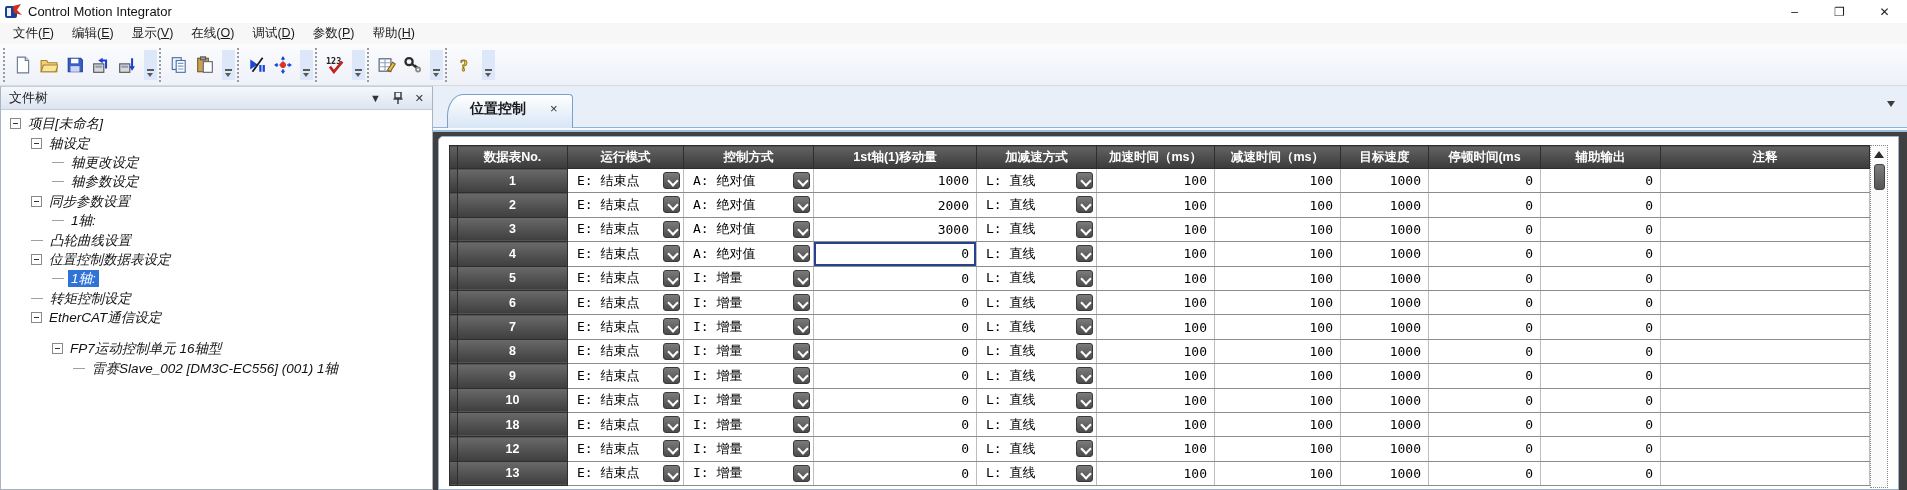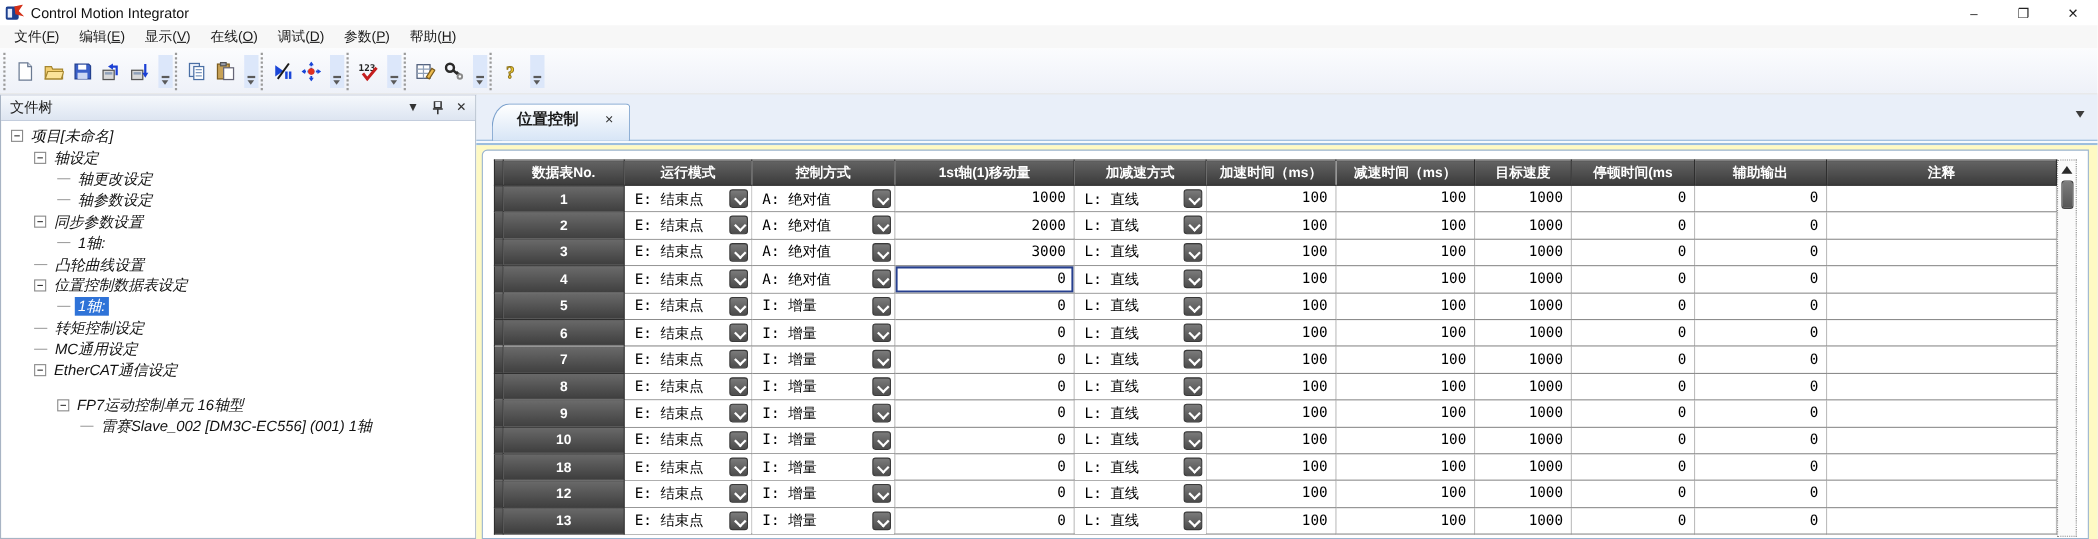--- a/index.html
+++ b/index.html
@@ -58,21 +58,21 @@
   .tabbar { height:41px; position:relative; padding:7px 0 0 14px; }
   .tab { display:inline-flex; align-items:center; height:34px; padding:0 14px 6px 22px;
     background:linear-gradient(#ffffff,#d7e5f6); border:1px solid #7aa0cc; border-bottom:none;
     border-top-left-radius:16px 22px; border-top-right-radius:4px; position:relative; top:1px;gap:12px; }
   .tab-label { font-size:14px; font-weight:bold; color:#1a1a1a; }
   .tab-close { margin-left:12px; font-size:13px; color:#333; }
   .tab-list-btn { position:absolute; right:12px; top:15px; border-left:4.5px solid transparent;
     border-right:4.5px solid transparent; border-top:6px solid #3c3c3c; }
   .tab-underline { height:5px; background:#f6f9fd; border-top:1px solid #8fb4d9; border-bottom:2px solid #9cbede; }
 
-  .content { flex:1; padding:4px 8px 0 5px; background:#fef9c3; min-height:0; }
+  .content { flex:1; padding:4px 8px 0 5px; background:#404040; min-height:0; }
   .pane { height:100%; background:#fff; border:1px solid #9ab4d0; border-radius:5px 0 0 0;
     padding:8px 0 0 10px; overflow:hidden; }
 
   
   .table-wrap { display:flex; align-items:flex-start; }
   table.grid { border-collapse:collapse; table-layout:fixed; width:1420px;
     border:1px dotted #4a4a4a; }
   .grid th, .grid td { overflow:hidden; white-space:nowrap; }
   .grid th { height:23px; background:linear-gradient(#636363,#3a3a3a); color:#fff;
     font-size:12.5px; font-weight:bold; border:1px solid #2e2e2e; text-align:center; }
@@ -292,24 +292,20 @@
         </div>
         <div class="tree-node selected" style="padding-left: 48px;">
           <span class="stub"></span>
           <span class="tree-label">1轴:</span>
         </div>
         <div class="tree-node" style="padding-left: 27px;">
           <span class="stub"></span>
           <span class="tree-label">转矩控制设定</span>
         </div>
         <div class="tree-node" style="padding-left: 27px;">
-          <span class="stub"></span>
-          <span class="tree-label">MC通用设定</span>
-        </div>
-        <div class="tree-node" style="padding-left: 27px;">
           <span class="expander"></span>
           <span class="tree-label">EtherCAT通信设定</span>
         </div>
         <div class="tree-node" style="padding-left: 48px; margin-top: 12px;">
           <span class="expander"></span>
           <span class="tree-label">FP7运动控制单元 16轴型</span>
         </div>
         <div class="tree-node" style="padding-left: 69px;">
           <span class="stub"></span>
           <span class="tree-label">雷赛Slave_002 [DM3C-EC556] (001) 1轴</span>

